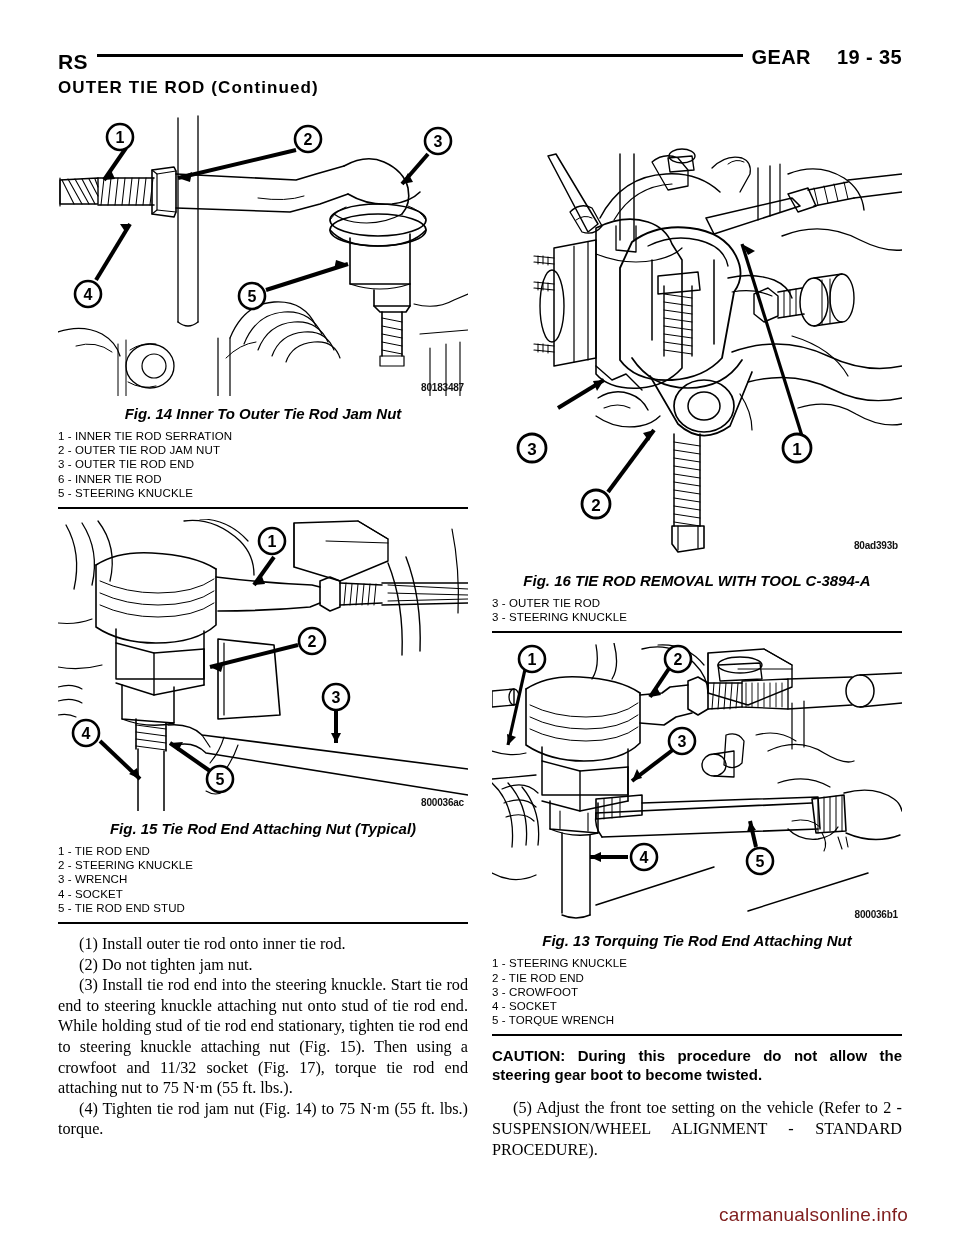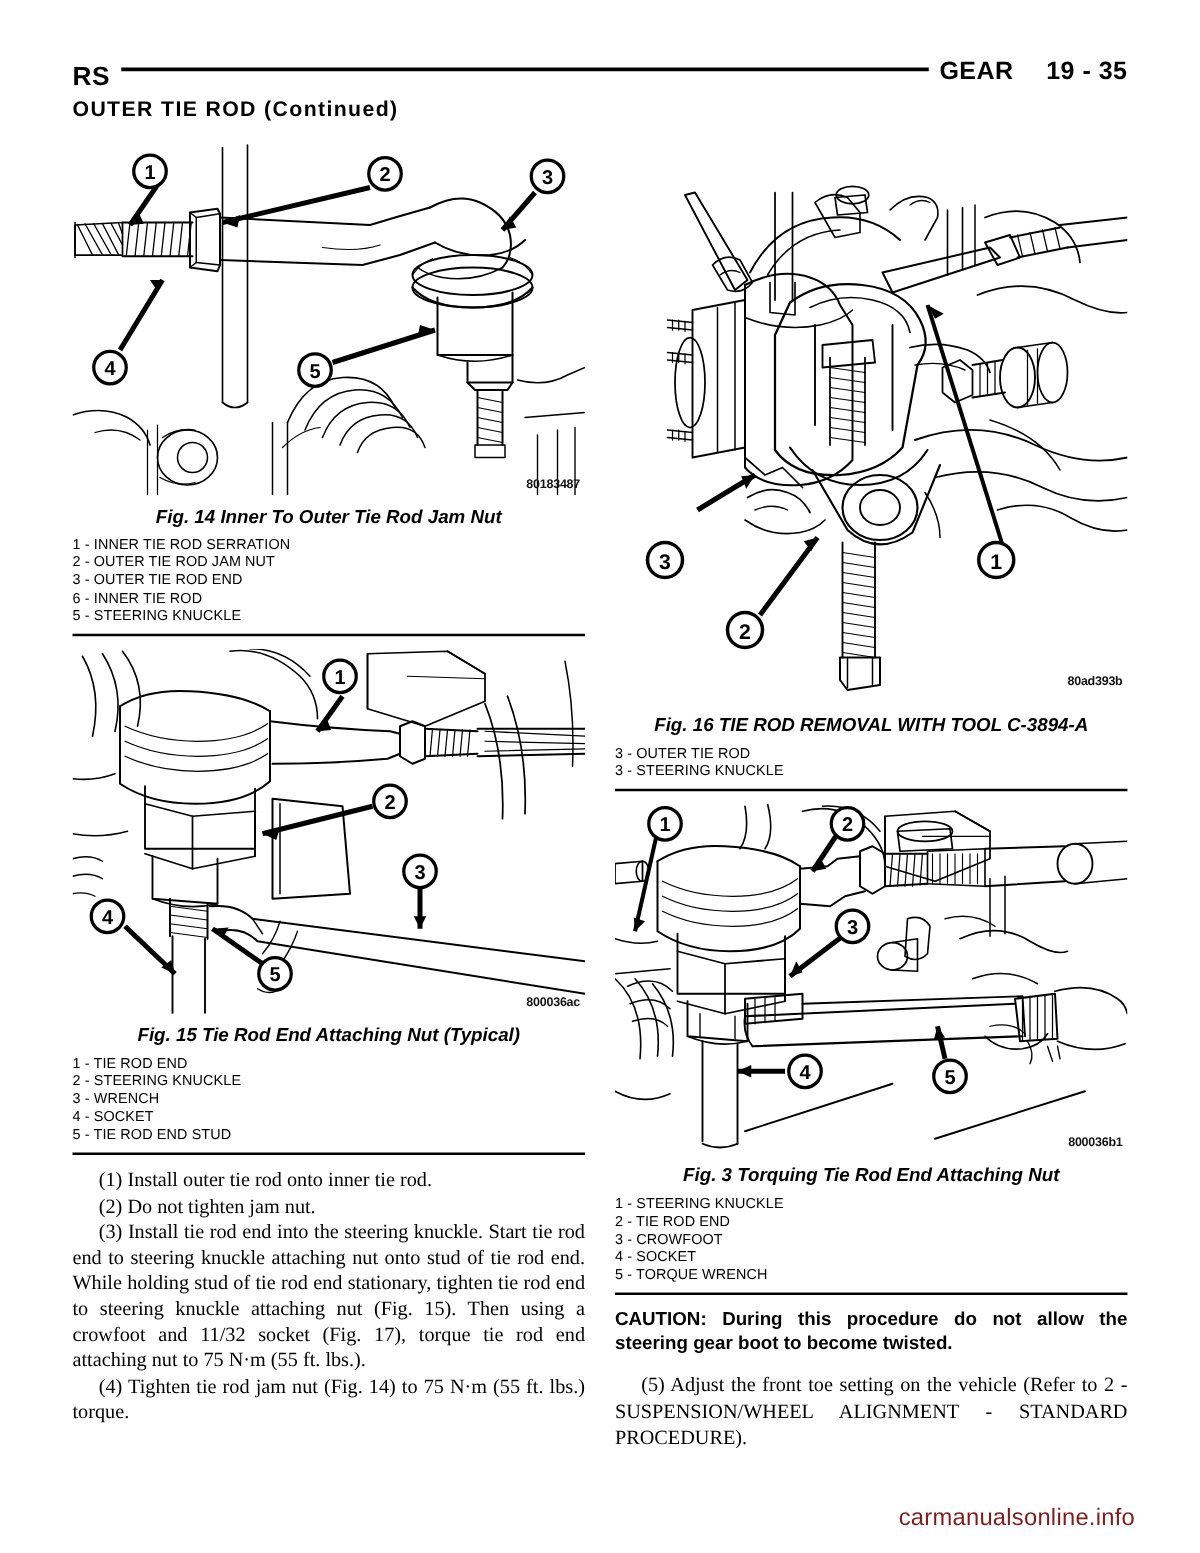--- a/index.html
+++ b/index.html
@@ -559,21 +559,21 @@
           <circle cx="190" cy="98" r="13" fill="#fff" stroke="#000" stroke-width="2.6"></circle>
           <text x="190" y="104" font-family="Liberation Sans, sans-serif" font-size="16" font-weight="bold" text-anchor="middle">3</text>
           <circle cx="152" cy="214" r="13" fill="#fff" stroke="#000" stroke-width="2.6"></circle>
           <text x="152" y="220" font-family="Liberation Sans, sans-serif" font-size="16" font-weight="bold" text-anchor="middle">4</text>
           <circle cx="268" cy="218" r="13" fill="#fff" stroke="#000" stroke-width="2.6"></circle>
           <text x="268" y="224" font-family="Liberation Sans, sans-serif" font-size="16" font-weight="bold" text-anchor="middle">5</text>
         </g>
       </svg>
       <span class="fig-id">800036b1</span>
     </div>
-    <div class="fig-caption">Fig. 3 Torquing Tie Rod End Attaching Nut</div>
+    <div class="fig-caption">Fig. 13 Torquing Tie Rod End Attaching Nut</div>
     <div class="fig-legend">
       <div>1 - STEERING KNUCKLE</div>
       <div>2 - TIE ROD END</div>
       <div>3 - CROWFOOT</div>
       <div>4 - SOCKET</div>
       <div>5 - TORQUE WRENCH</div>
     </div>
     <div class="divider"></div>
   </div>
 

